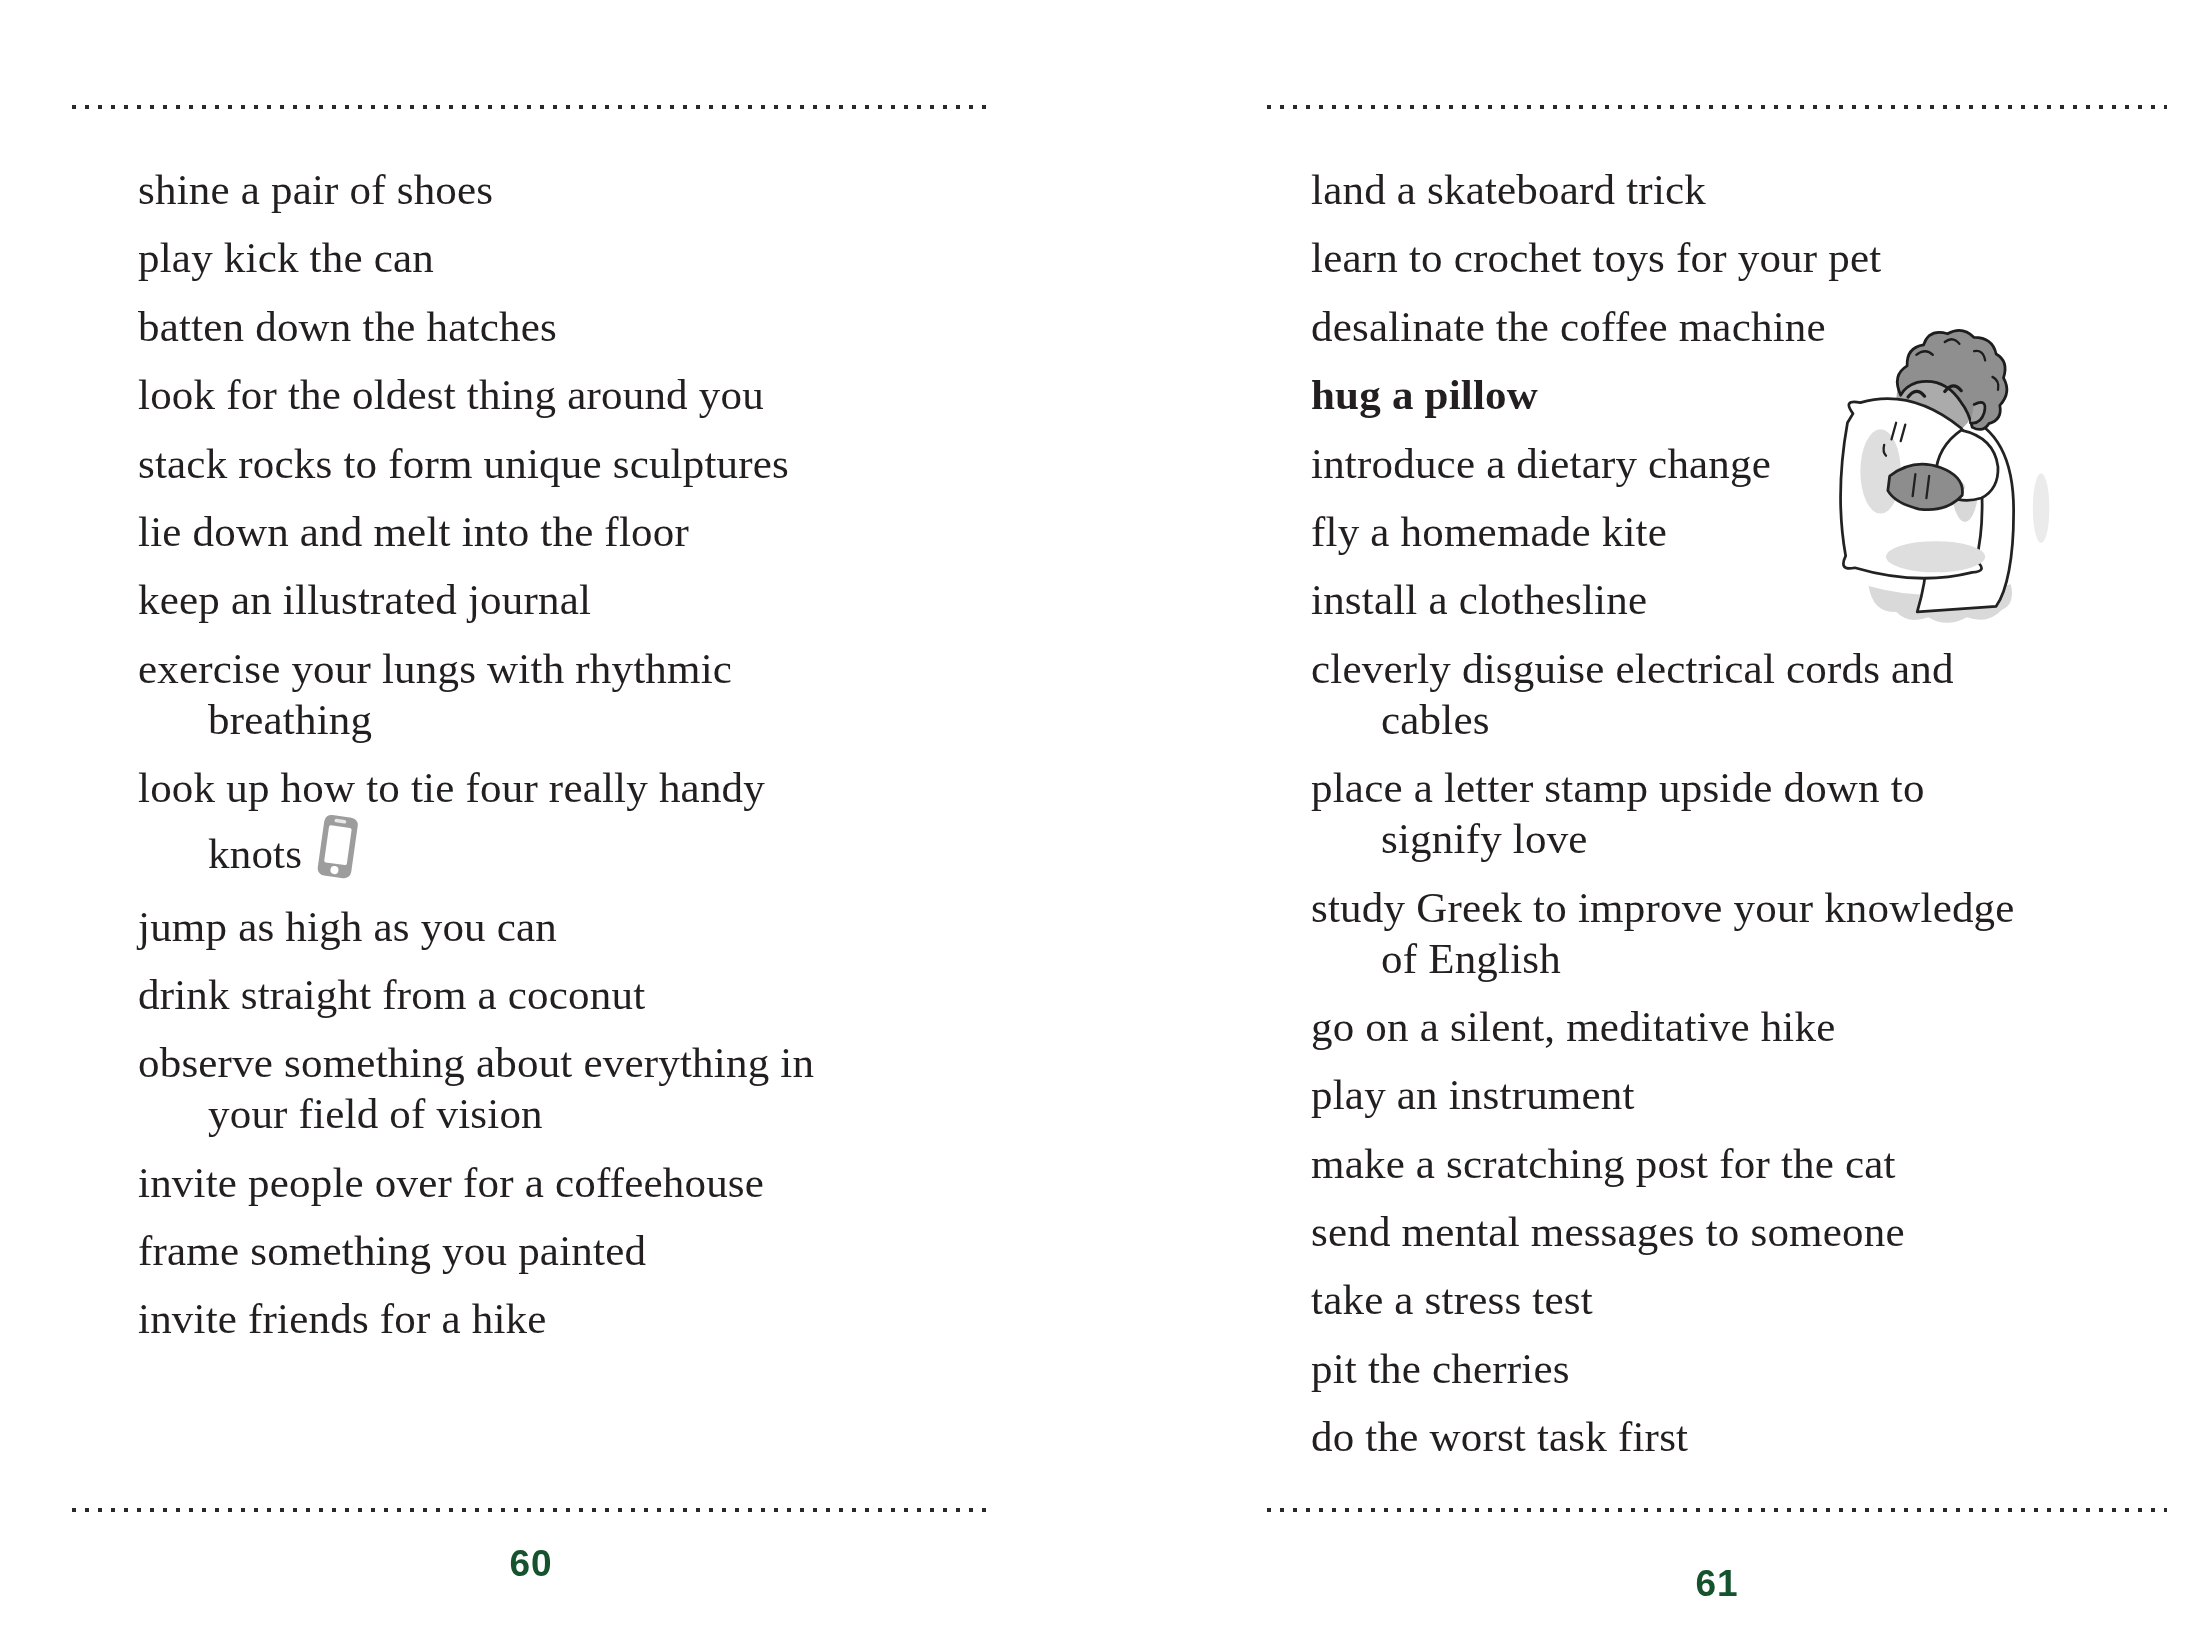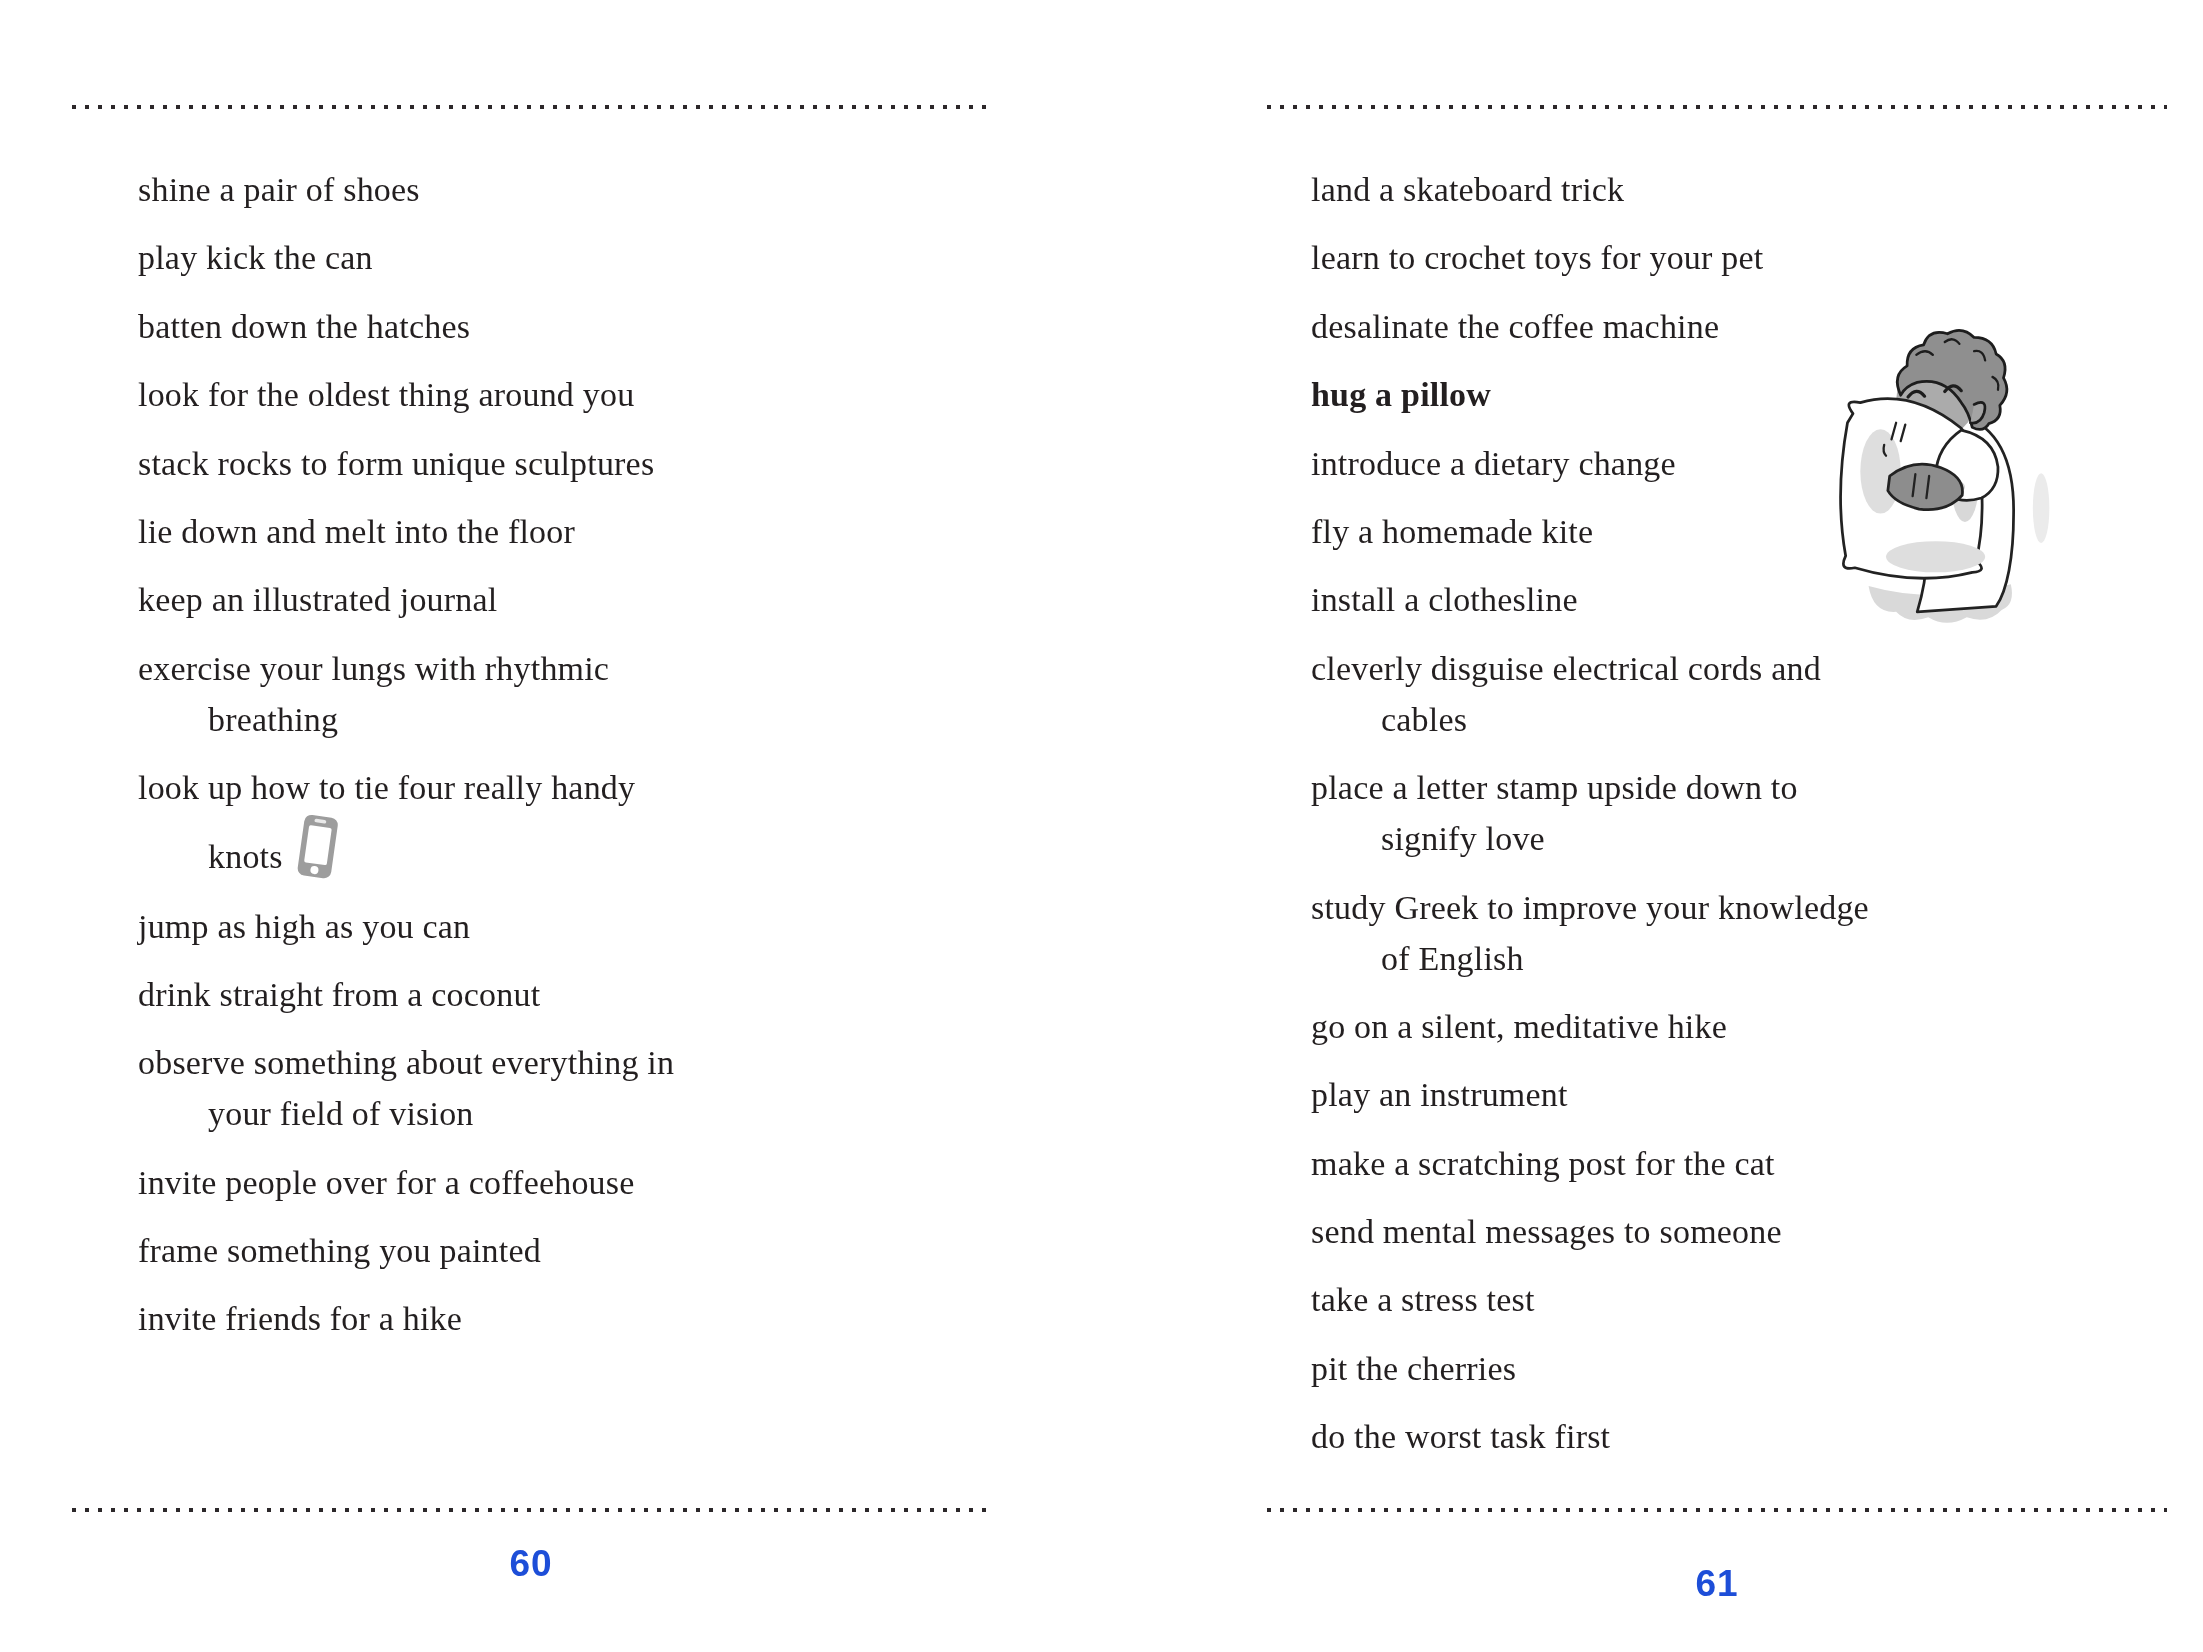--- a/index.html
+++ b/index.html
@@ -22,21 +22,21 @@
     background-image: repeating-linear-gradient(to right, #2c282a 0 3.7px, transparent 3.7px 13px);
   }
   .page-left  .rule { left: 72px;  width: 918px; }
   .page-right .rule { left: 165px; width: 900px;  }
   .rule-top    { top: 105px; }
   .rule-bottom { top: 1508px; }
 
   .list {
     position: absolute;
     top: 164px;
-    font-size: 34px;
+    font-size: 43px;
     line-height: 51px;
     letter-spacing: 0.2px;
   }
   .page-left  .list { left: 138px; width: 882px; }
   .page-right .list { left: 209px; width: 882px; }
 
   .item { margin: 0 0 17.4px 0; }
   .item.bold { font-weight: bold; }
   .line { display: block; }
   .line.wrap { margin-left: 70px; }
@@ -48,21 +48,21 @@
   }
 
   .page-number {
     position: absolute;
     top: 1543px;
     text-align: center;
     font-family: "Liberation Sans", "DejaVu Sans", sans-serif;
     font-weight: bold;
     font-size: 37px;
     letter-spacing: 0.9px;
-    color: #1d4ed8;
+    color: #14532d;
   }
   .page-left  .page-number { left: 72px;  width: 918px; }
   .page-right .page-number { left: 165px; width: 900px; margin-top: 20px;  }
 
   .illustration {
     position: absolute;
     left: 725px;
     top: 320px;
   }
 </style>

